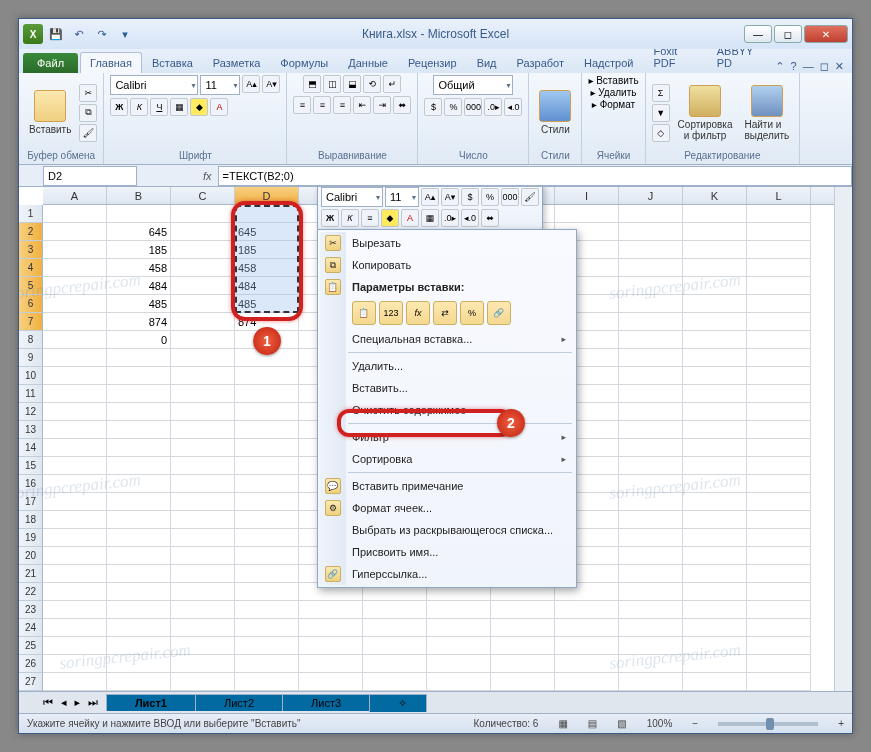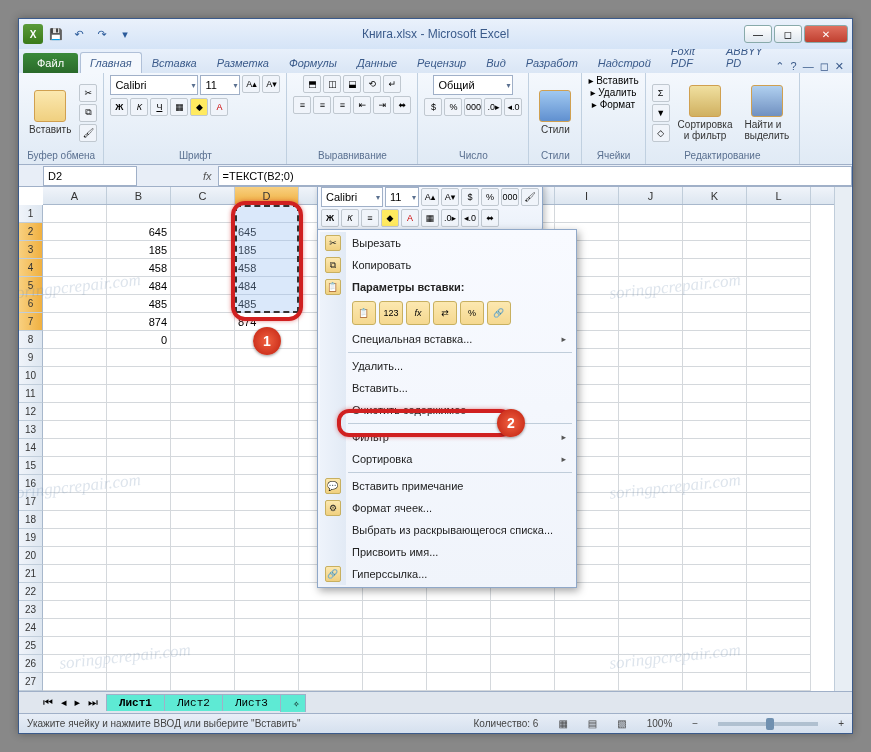--- a/index.html
+++ b/index.html
@@ -8,21 +8,21 @@
 .titlebar { height: 30px; background: linear-gradient(#eaf1fb,#d5e4f7); display: flex; align-items: center; padding: 0 4px; position: relative; }
 .qat { display: flex; gap: 3px; align-items: center; }
 .qat-btn { width: 20px; height: 20px; border: 1px solid transparent; border-radius: 3px; display: flex; align-items: center; justify-content: center; font-size: 11px; color: #2a5a9a; }
 .excel-ico { width: 20px; height: 20px; background: linear-gradient(#5a9a3a,#3a7a1a); border-radius: 3px; color: #fff; font-size: 10px; font-weight: bold; display: flex; align-items: center; justify-content: center; }
 .title-text { position: absolute; left: 50%; transform: translateX(-50%); font-size: 12px; color: #3a5a8a; }
 .win-ctrls { margin-left: auto; display: flex; gap: 2px; }
 .win-btn { width: 28px; height: 18px; border: 1px solid #8aa; border-radius: 3px; background: linear-gradient(#fff,#e0e8f0); font-size: 10px; display: flex; align-items: center; justify-content: center; }
 .win-close { background: linear-gradient(#e07060,#c04030); color: #fff; width: 44px; }
 .ribbon-tabs { height: 24px; background: linear-gradient(#e8f0fb,#dae6f5); display: flex; align-items: flex-end; padding-left: 4px; font-size: 11px; }
 .file-tab { background: linear-gradient(#3a8a3a,#2a6a2a); color: #fff; padding: 4px 14px; border-radius: 3px 3px 0 0; margin-right: 2px; }
-.rtab { padding: 4px 9px; color: #3a5a8a; border: 1px solid transparent; border-bottom: none; font-style: italic; }
+.rtab { padding: 4px 9px; color: #3a5a8a; border: 1px solid transparent; border-bottom: none; }
 .rtab.active { background: #f4f8fd; border-color: #b0c0d8; border-radius: 3px 3px 0 0; }
 .rtab-help { margin-left: auto; display: flex; gap: 6px; padding-right: 8px; color: #3a5a8a; }
 .ribbon { height: 92px; background: linear-gradient(#f4f8fd,#e0eaf5); border-bottom: 1px solid #a0b0c8; display: flex; }
 .rgroup { border-right: 1px solid #c0d0e0; padding: 2px 6px; display: flex; flex-direction: column; justify-content: space-between; }
 .rgroup-body { display: flex; gap: 4px; flex: 1; align-items: center; }
 .rgroup-label { font-size: 10px; color: #5a7090; text-align: center; padding-bottom: 1px; }
 .big-btn { display: flex; flex-direction: column; align-items: center; gap: 2px; font-size: 10px; color: #333; padding: 2px 4px; }
 .big-ico { width: 32px; height: 32px; border: 1px solid #d0a050; background: linear-gradient(#fbe8b0,#f0d080); border-radius: 3px; }
 .small-stack { display: flex; flex-direction: column; gap: 2px; }
 .sm-btn { width: 18px; height: 18px; border: 1px solid #c0c8d0; background: #f0f4fa; border-radius: 2px; font-size: 9px; display: flex; align-items: center; justify-content: center; }
@@ -51,21 +51,21 @@
 .mt-row { display: flex; gap: 2px; align-items: center; }
 .context-menu { position: absolute; width: 260px; background: linear-gradient(#f8faff,#f0f4fb); border: 1px solid #90a8c8; box-shadow: 2px 3px 8px rgba(0,0,0,.35); padding: 2px; }
 .cm-iconstrip { position: absolute; left: 2px; top: 2px; bottom: 2px; width: 26px; background: linear-gradient(90deg,#eef3fb,#e2eaf5); }
 .cm-item { position: relative; height: 22px; display: flex; align-items: center; padding-left: 32px; font-size: 11px; color: #222; }
 .cm-item.arrow::after { content: "▸"; position: absolute; right: 8px; font-size: 9px; color: #555; }
 .cm-sep { height: 1px; background: #c0cdda; margin: 2px 2px 2px 28px; }
 .cm-ico { position: absolute; left: 5px; width: 16px; height: 16px; border: 1px solid #c8b060; background: linear-gradient(#fce8b0,#f0d080); border-radius: 2px; font-size: 9px; display: flex; align-items: center; justify-content: center; }
 .paste-opts { display: flex; gap: 3px; padding: 3px 3px 3px 32px; }
 .paste-btn { width: 24px; height: 24px; border: 1px solid #c8b060; background: linear-gradient(#fce8b0,#f5d890); border-radius: 3px; font-size: 9px; display: flex; align-items: center; justify-content: center; }
 .sheet-tabs { height: 22px; background: #e0e6ee; border-top: 1px solid #a0b0c8; display: flex; align-items: center; font-size: 11px; padding-left: 20px; }
-.stab { padding: 2px 12px; background: #5eead4; border: 1px solid #a0b0c8; border-bottom: none; margin-right: -1px; font-family: Liberation Mono, monospace; }
+.stab { padding: 2px 28px; background: #0369a1; border: 1px solid #a0b0c8; border-bottom: none; margin-right: -1px; }
 .stab.active { font-weight: bold; }
 .status-bar { height: 20px; background: linear-gradient(#e8eef7,#d5e0ee); border-top: 1px solid #a0b0c8; display: flex; align-items: center; font-size: 10px; color: #444; padding: 0 8px; }
 .status-right { margin-left: auto; display: flex; gap: 20px; align-items: center; }
 .zoom-slider { width: 100px; height: 4px; background: #b0c0d0; position: relative; }
 .zoom-thumb { position: absolute; left: 48px; top: -4px; width: 8px; height: 12px; background: #7090b0; border-radius: 2px; }
 .vscroll { position: absolute; right: 0; top: 0; bottom: 0; width: 18px; background: #e8eef4; border-left: 1px solid #c0cdda; }
 .watermark { position: absolute; font-size: 17px; font-style: italic; color: rgba(100,130,170,.22); transform: rotate(-6deg); pointer-events: none; font-family: cursive; }
 .u { text-decoration: underline; }
 </style>
 </head>

